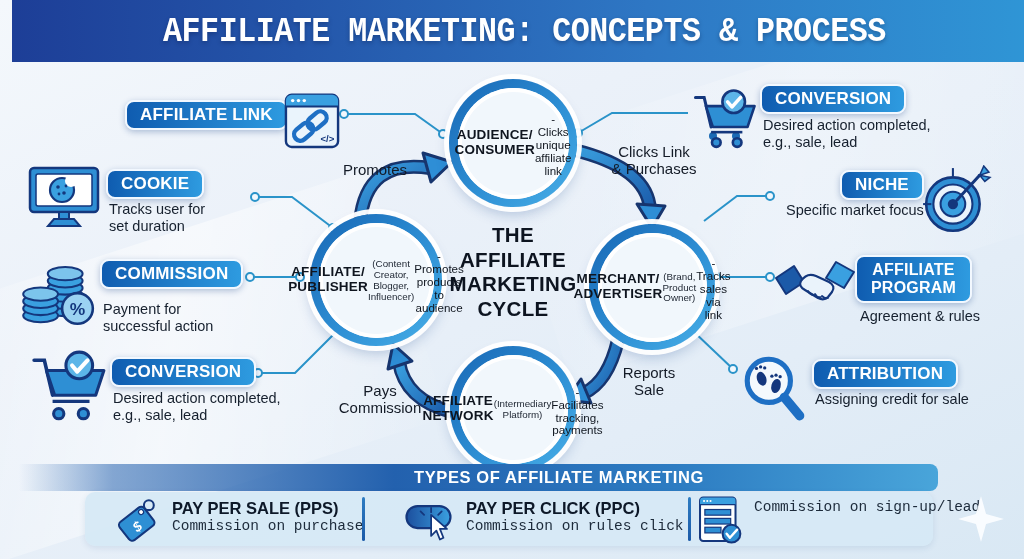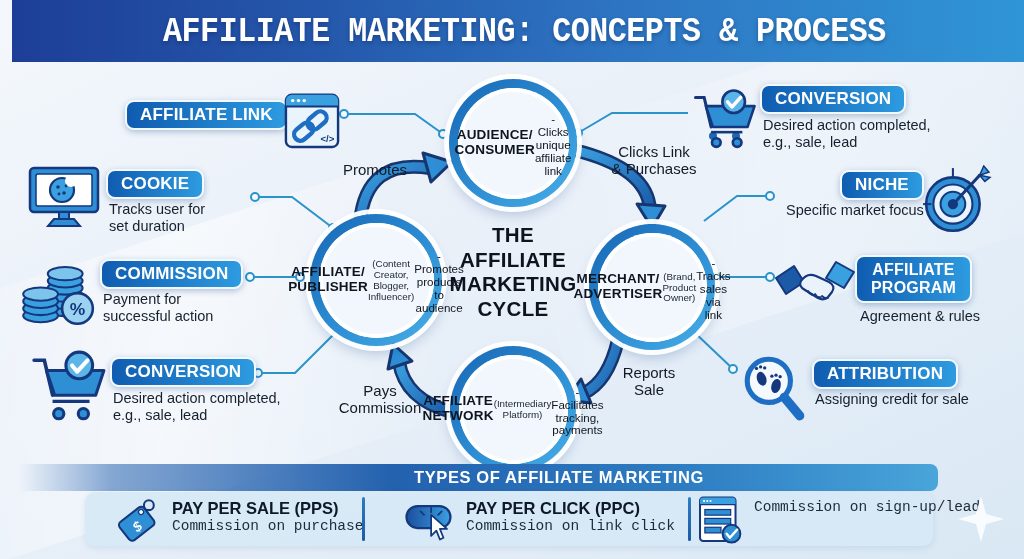--- a/index.html
+++ b/index.html
@@ -22,21 +22,21 @@
     letter-spacing:.2px;white-space:nowrap;background:linear-gradient(90deg,#0f5cb0,#2e9be0);
     border:2px solid #f2f8ff;box-shadow:0 2px 6px rgba(16,60,130,.3);}
   .badge-2line{white-space:pre-line;text-align:center;line-height:1.12;font-size:16px;padding:4px 14px;}
   .desc{position:absolute;color:#16202e;font-size:14.5px;line-height:1.14;white-space:pre-line;}
   .icon-box{position:absolute;}
   .icon-box svg{width:100%;height:100%;display:block;}
 
   
   .b-afflink{left:125px;top:100px;} .i-afflink{left:284px;top:86px;width:56px;height:64px;}
   .i-cookie{left:28px;top:166px;width:72px;height:64px;} .b-cookie{left:106px;top:169px;} .d-cookie{left:109px;top:201px;}
-  .i-commission{left:14px;top:250px;width:86px;height:78px;} .b-commission{left:100px;top:259px;} .d-commission{left:103px;top:291px;}
+  .i-commission{left:14px;top:250px;width:86px;height:78px;} .b-commission{left:100px;top:259px;} .d-commission{left:103px;top:301px;}
   .i-conv-l{left:30px;top:350px;width:78px;height:74px;} .b-conv-l{left:110px;top:357px;} .d-conv-l{left:113px;top:390px;}
   .i-conv-r{left:692px;top:85px;width:66px;height:70px;} .b-conv-r{left:760px;top:84px;} .d-conv-r{left:763px;top:117px;}
   .b-niche{left:840px;top:170px;} .d-niche{left:786px;top:202px;} .i-niche{left:920px;top:165px;width:72px;height:72px;}
   .i-program{left:774px;top:256px;width:82px;height:60px;} .b-program{left:855px;top:255px;} .d-program{left:860px;top:308px;}
   .i-attrib{left:740px;top:352px;width:70px;height:72px;} .b-attrib{left:812px;top:359px;} .d-attrib{left:815px;top:391px;}
 
   
   .node{position:absolute;border-radius:50%;
     background:linear-gradient(135deg,#1766b4 0%,#2e8fd4 55%,#49b0e8 100%);
     box-shadow:0 0 0 5px rgba(255,255,255,.95),0 7px 14px rgba(20,70,140,.28);
@@ -377,21 +377,21 @@
         <line x1="22" y1="18" x2="18" y2="14"></line>
           <line x1="30" y1="15" x2="30" y2="10"></line>
           <line x1="38" y1="18" x2="42" y2="14"></line>
       </g>
       <polygon points="30,18 30,42 36,36 40,46 44,44 40,34 48,34" fill="#ffffff" stroke="#14377d" stroke-width="2" stroke-linejoin="round"></polygon>
     </svg>
   </div>
   <div class="type-texts tt-2 type-item">
     <div class="type-texts">
       <div class="type-title">PAY PER CLICK (PPC)</div>
-      <div class="type-desc">Commission on link click</div>
+      <div class="type-desc">Commission on rules click</div>
     </div>
   </div>
 
   <div class="type-sep sep-2"></div>
 
   <div class="icon-box ti-3">
     <svg viewBox="0 0 58 62">
       <rect x="3" y="3" width="44" height="54" rx="4" fill="#ffffff" stroke="#14377d" stroke-width="2.5"></rect>
       <path d="M3,7 a4,4 0 0 1 4,-4 h36 a4,4 0 0 1 4,4 v5 h-44 z" fill="#3aa0e0"></path>
       <line x1="3" y1="12" x2="47" y2="12" stroke="#14377d" stroke-width="1.5"></line>

